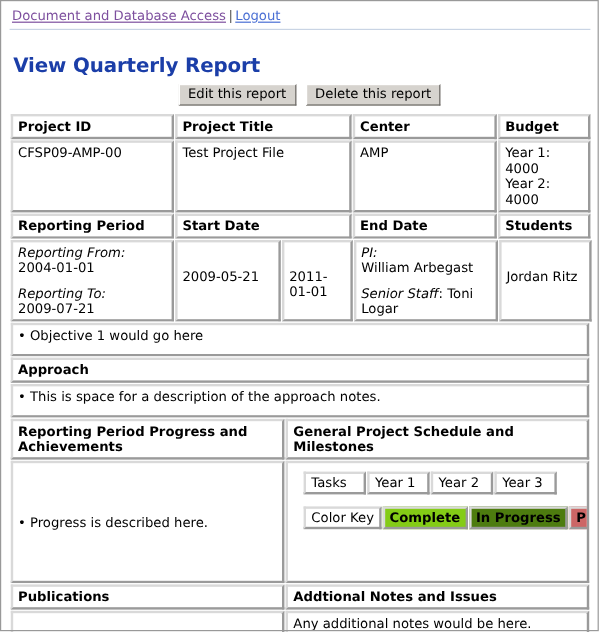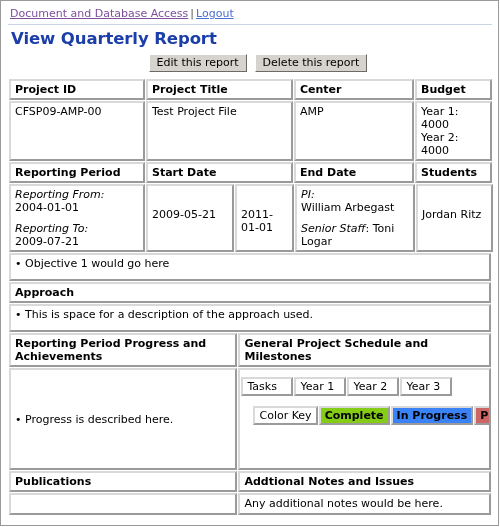--- a/index.html
+++ b/index.html
@@ -53,21 +53,21 @@
     border-top: 1px solid #c9d4e4;
     margin: 0 0 0 0;
     height: 0;
   }
 
   
   h1.page-title {
     font-size: 16.5px;
     font-weight: bold;
     color: #1b3ea8;
-    margin: 4px 0 6px 3px;
+    margin: 20px 0 6px 3px;
     letter-spacing: -0.1px;
   }
 
   
   .button-row {
     text-align: center;
     margin: 0 0 6px 0;
     padding-left: 16px;
   }
   button.winbtn {
@@ -111,21 +111,21 @@
     padding-top: 3px;
   }
   .bullet-cell {
     padding: 10px 4px 10px 4px;
   }
 
   
   table.milestones {
     border-collapse: separate;
     border-spacing: 1px;
-    margin: 6px 0 0 0;
+    margin: 6px 0 0 12px;
     table-layout: fixed;
     width: 212px;
   }
   table.milestones td {
     border: 2px solid;
     border-color: #d9d9d9 #9a9a9a #9a9a9a #d9d9d9;
     font-size: 11px;
     padding: 1px 4px;
     height: 13px;
     background: #ffffff;
@@ -264,21 +264,21 @@
       </tr>
     </tbody>
   </table>
 
   <table class="grid" style="margin-top:-1px">
     <tbody>
       <tr>
         <td class="hdr">Approach</td>
       </tr>
       <tr>
-        <td class="bullet-cell" style="height:20px">• This is space for a description of the approach used.</td>
+        <td class="bullet-cell" style="height:20px">• This is space for a description of the approach notes.</td>
       </tr>
     </tbody>
   </table>
 
   <table class="grid" style="margin-top:-1px">
     <colgroup>
         <col style="width:228px">
         <col style="width:252px">
       </colgroup>
     <tbody>
@@ -306,21 +306,21 @@
                   <td>Year 3</td>
                 </tr>
               </tbody>
             </table>
 
             <table class="colorkey">
               <tbody>
                 <tr>
                   <td>Color Key</td>
                   <td class="key" id="key-complete" style="background: #84cc16;">Complete</td>
-                  <td class="key" id="key-inprogress" style="background: #3b82f6;">In Progress</td>
+                  <td class="key" id="key-inprogress" style="background: #4d7c0f;">In Progress</td>
                   <td class="key" id="key-planned" style="background: rgb(204, 102, 102);">Planned</td>
                 </tr>
               </tbody>
             </table>
 
           </div>
         </td>
       </tr>
     </tbody>
   </table>

